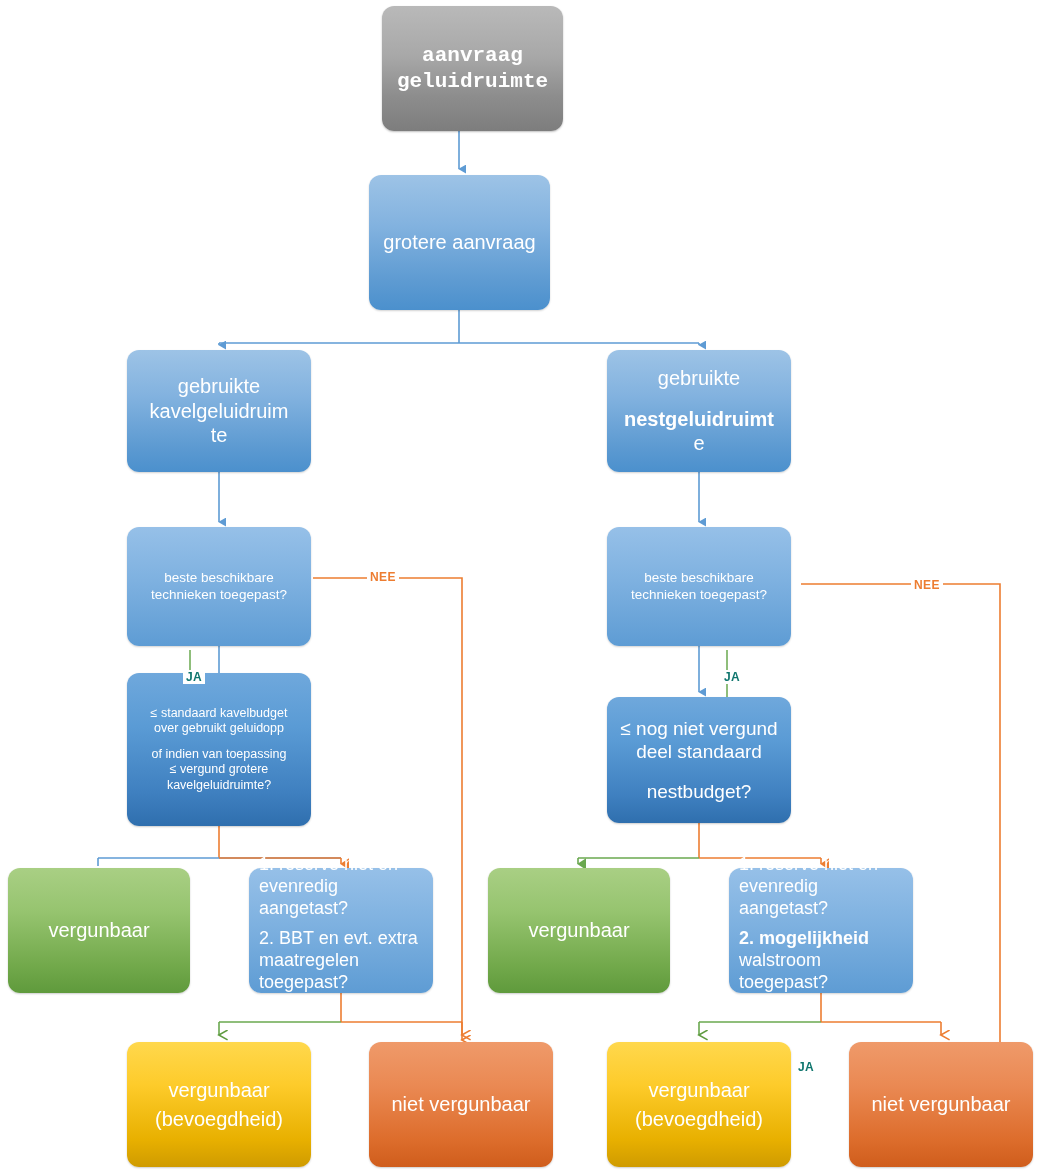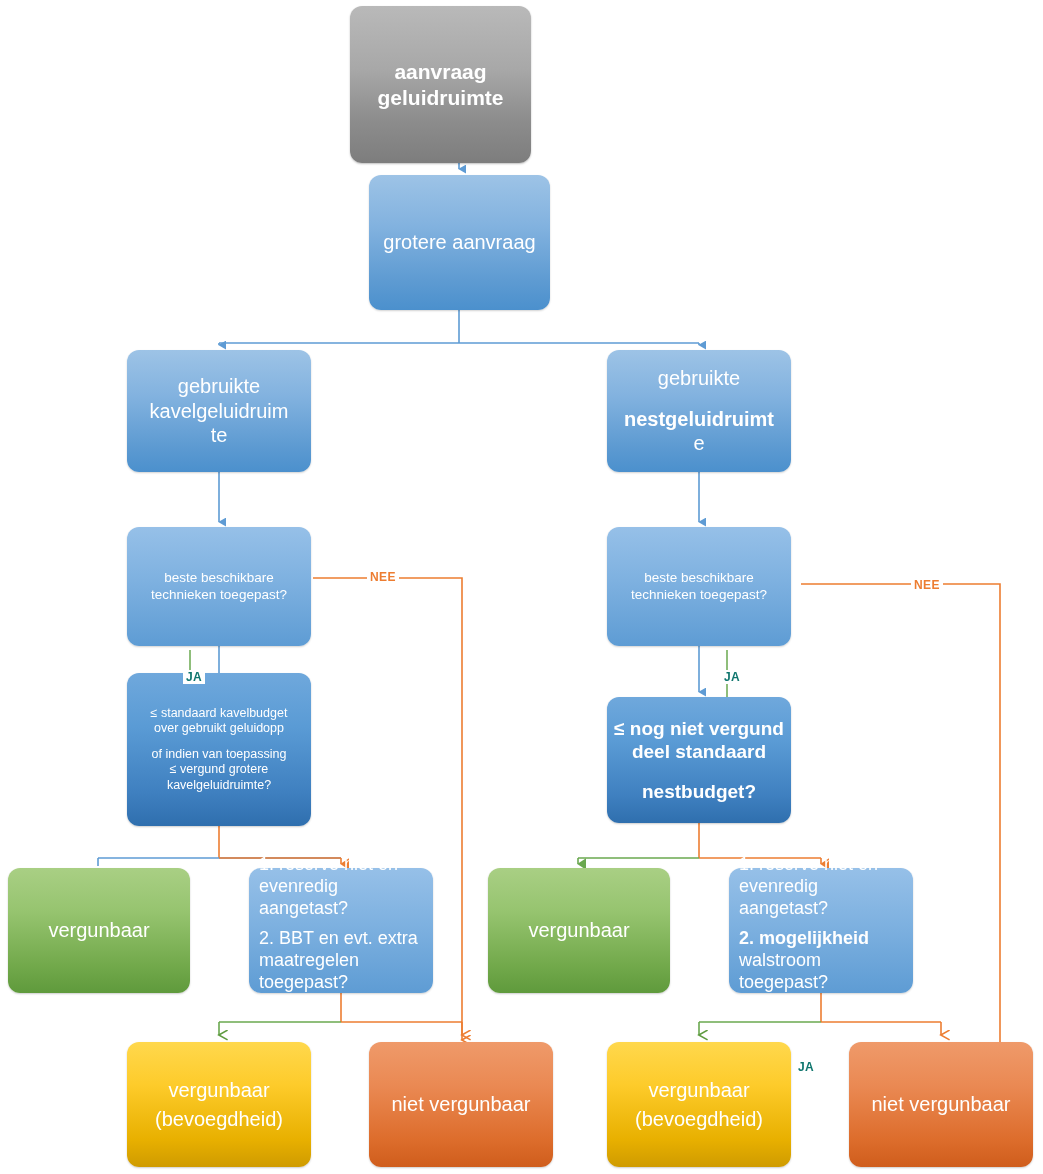--- a/index.html
+++ b/index.html
@@ -58,21 +58,21 @@
     box-shadow:0 1px 2px rgba(0,0,0,.2);
   }
   .orange{
     background:linear-gradient(180deg,#ef9a6a 0%,#ea8953 35%,#dd6d2c 78%,#cf5d1c 100%);
     box-shadow:0 1px 2px rgba(0,0,0,.2);
   }
 
   
   .t-xl{font-size:21px;}
   .t-lg{font-size:20px;}
-  .t-md{font-size:19px;font-weight:bold;}
+  .t-md{font-size:19px;}
   .t-sm{font-size:13.5px;}
   .t-xs{font-size:12.5px;}
   .t-ov{font-size:18px;}
 
   
   .overflow-node .txt{
     position:absolute;
     left:10px;
     right:6px;
     top:-14px;
@@ -177,21 +177,21 @@
       <path d="M941,1022 L941,1035" stroke="#ed7d31" marker-end="url(#arrOrangeOpen)"></path>
     </g>
   </svg>
 
   <div class="lbl nee" style="left:367px;top:570px;">NEE</div>
   <div class="lbl ja" style="left:183px;top:670px;">JA</div>
   <div class="lbl nee" style="left:911px;top:578px;">NEE</div>
   <div class="lbl ja" style="left:721px;top:670px;">JA</div>
   <div class="lbl ja" style="left:795px;top:1060px;">JA</div>
 
-  <div class="node grey t-xl" style="left:350px;top:6px;width:181px;height:157px;">
+  <div class="node grey t-xl" style="left:382px;top:6px;width:181px;height:125px;font-family:Liberation Mono, monospace;">
     <div class="txt">
       <p>aanvraag</p>
       <p style="margin-top:0;">geluidruimte</p>
     </div>
   </div>
 
   <div class="node blue t-lg" style="left:369px;top:175px;width:181px;height:135px;">
     <div class="txt">
       <p>grotere aanvraag</p>
     </div>

